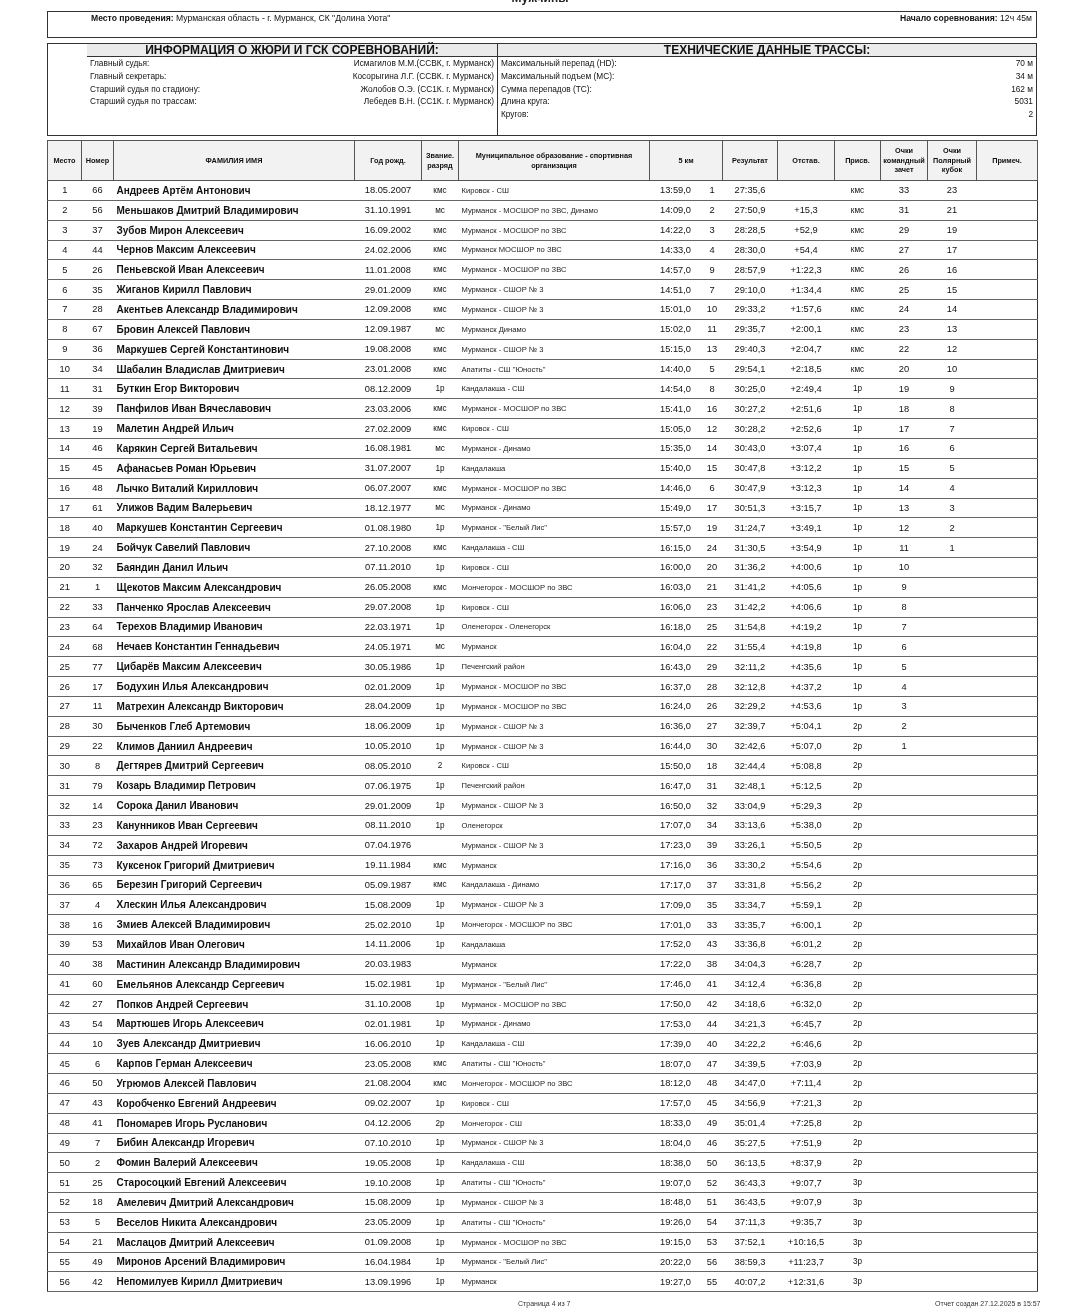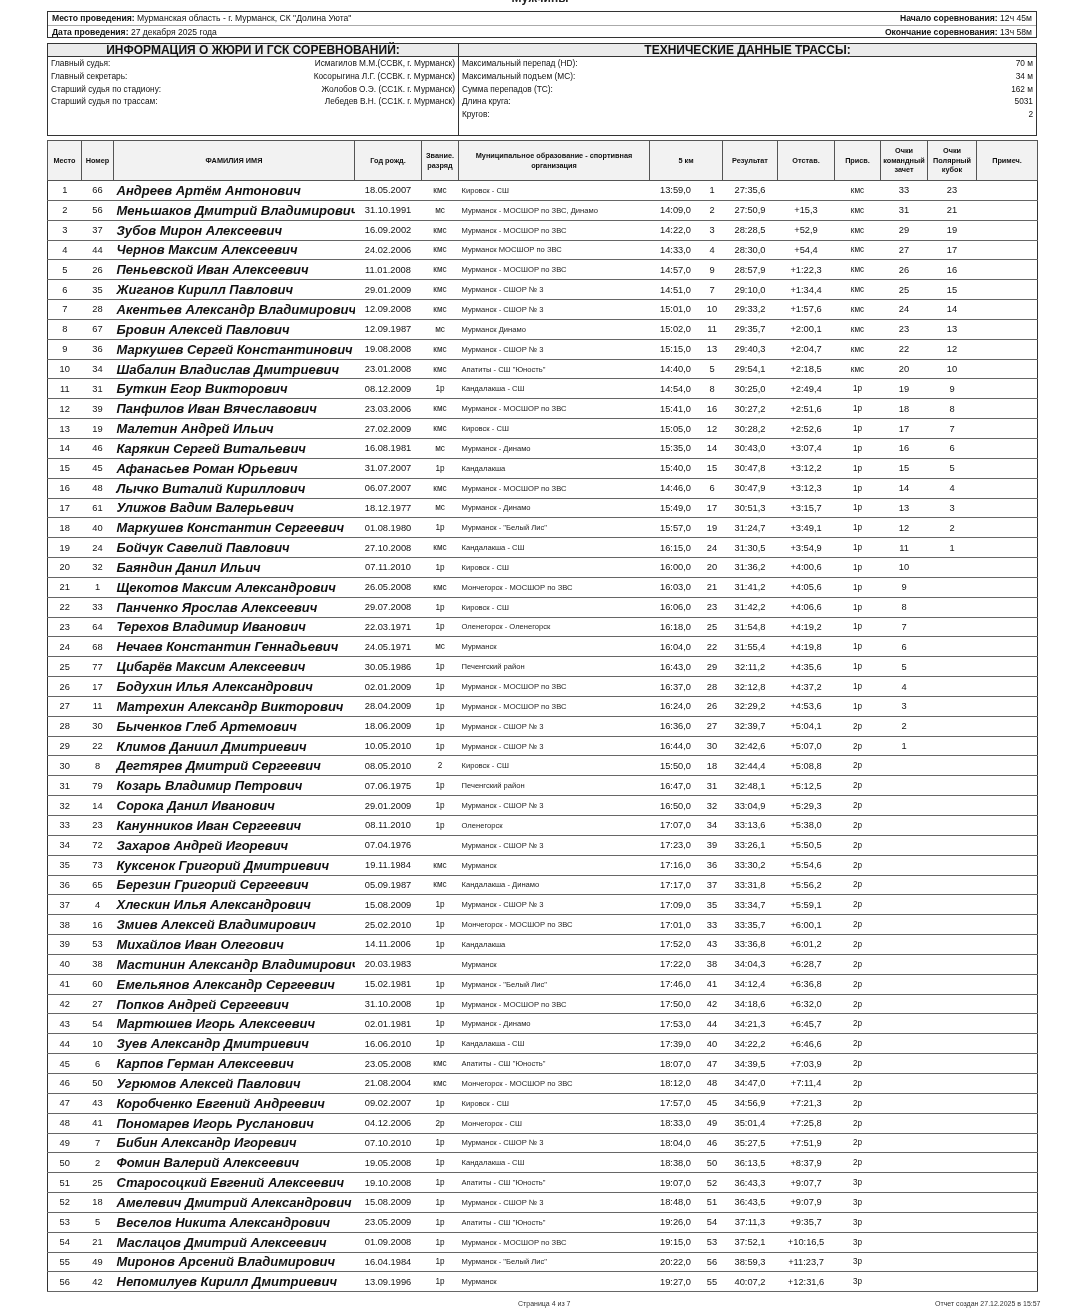--- a/index.html
+++ b/index.html
@@ -1,59 +1,55 @@
 <!DOCTYPE html>
 <html><head>
 <meta charset="utf-8">
 <style>
   html, body { margin: 0; padding: 0; background: #ffffff; }
   body { width: 1080px; height: 1310px; position: relative; overflow: hidden;
          font-family: "Liberation Sans", "DejaVu Sans", sans-serif; color: #111; }
   .top-title { position: absolute; top: -9px; left: 0; width: 1080px; text-align: center;
                font-size: 12px; font-weight: bold; color: #222; }
-  .box { position: absolute; left: 47px; width: 990px; border: 1px solid #333; box-sizing: border-box; }
+  .box { position: absolute; left: 47px; width: 990px; border: 1px solid #333; box-sizing: border-box; padding-left: 39px; }
   .venue { top: 11px; height: 27px; font-size: 8.6px; }
   .venue .line { height: 13px; line-height: 13px; padding: 0 4px; display: flex; justify-content: space-between; }
   .venue .line + .line { border-top: 1px solid #aaa; }
   .venue b { font-weight: bold; }
   .info { top: 43px; height: 93px; display: flex; font-size: 8.3px; }
   .info .col { box-sizing: border-box; }
   .info .left { width: 411px; border-right: 1px solid #333; }
   .info .right { flex: 1; }
   .info .hdr { height: 12px; line-height: 12px; text-align: center; font-weight: bold;
                background: #ebebeb; border-bottom: 1px solid #333; font-size: 12px; }
   .info .kv { display: flex; justify-content: space-between; height: 12.8px; line-height: 12.8px; padding: 0 3px; }
   .results { position: absolute; top: 140px; left: 47px; width: 990px; border: 1px solid #333;
              border-collapse: collapse; table-layout: fixed; font-size: 9.3px; }
   .results th { font-size: 7.3px; font-weight: bold; border: 1px solid #555; background: #f2f2f2;
                 height: 39px; padding: 0 2px; text-align: center; line-height: 1.35; }
   .results td { height: 18.85px; padding: 0 3px; border-top: 1px solid #666; border-bottom: 1px solid #666;
                 white-space: nowrap; overflow: hidden; }
   .results tr td:first-child { border-left: 1px solid #333; }
   .results tr td:last-child { border-right: 1px solid #333; }
   .c { text-align: center; }
-  .name { font-weight: bold; font-size: 13px; font-style: italic; }
+  .name { font-weight: bold; font-size: 10px; }
   .org { font-size: 7.6px; color: #222; }
   .rank { font-size: 8.2px; }
   .footer-page { position: absolute; top: 1300px; left: 518px; font-size: 7px; color: #333; }
   .footer-created { position: absolute; top: 1300px; left: 935px; font-size: 7px; color: #333; }
 </style>
 </head>
 <body>
 
 <div class="top-title">Мужчины</div>
 
 <div class="box venue">
   <div class="line">
     <span><b>Место проведения:</b> <span>Мурманская область - г. Мурманск, СК "Долина Уюта"</span></span>
     <span><b>Начало соревнования:</b> <span>12ч 45м</span></span>
-  </div>
-  <div class="line">
-    <span><b>Дата проведения:</b> <span>27 декабря 2025 года</span></span>
-    <span><b>Окончание соревнования:</b> <span>13ч 58м</span></span>
   </div>
 </div>
 
 <div class="box info">
   <div class="col left">
     <div class="hdr">ИНФОРМАЦИЯ О ЖЮРИ И ГСК СОРЕВНОВАНИЙ:</div>
     <div id="jury-list">
         <div class="kv">
           <span>Главный судья:</span>
           <span>Исмагилов М.М.(ССВК, г. Мурманск)</span>
@@ -578,21 +574,21 @@
         <td class="c">32:39,7</td>
         <td class="c">+5:04,1</td>
         <td class="c rank">2р</td>
         <td class="c">2</td>
         <td class="c"></td>
         <td class=""></td>
       </tr>
       <tr>
         <td class="c">29</td>
         <td class="c">22</td>
-        <td class="name">Климов Даниил Дмитриевич</td>
+        <td class="name">Климов Даниил Андреевич</td>
         <td class="c">10.05.2010</td>
         <td class="c rank">1р</td>
         <td class="org">Мурманск - СШОР  № 3</td>
         <td class="c">16:44,0</td>
         <td class="c">30</td>
         <td class="c">32:42,6</td>
         <td class="c">+5:07,0</td>
         <td class="c rank">2р</td>
         <td class="c">1</td>
         <td class="c"></td>

